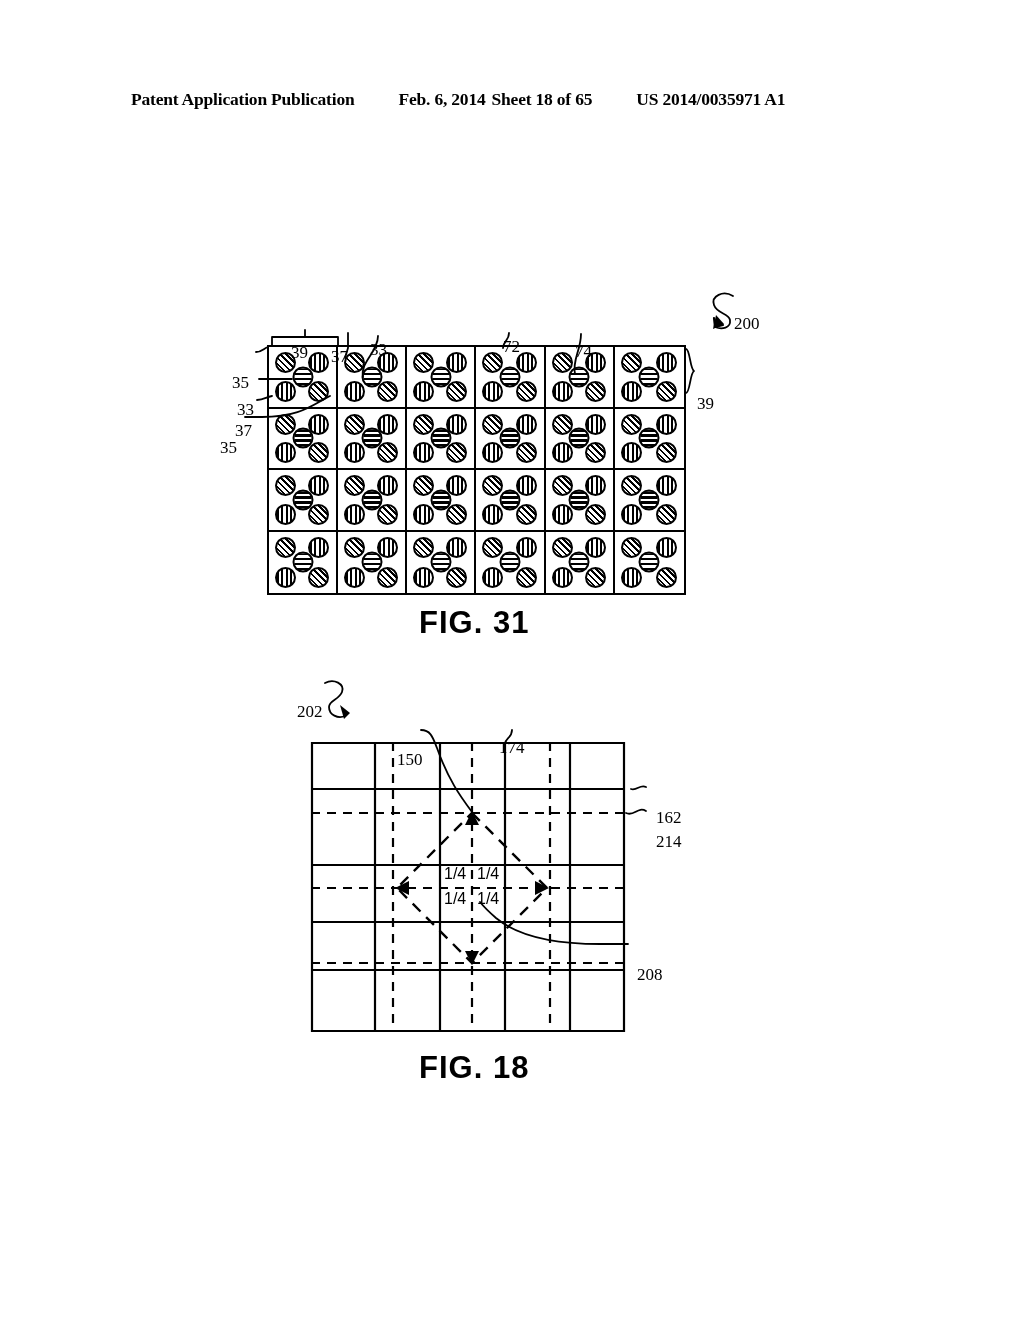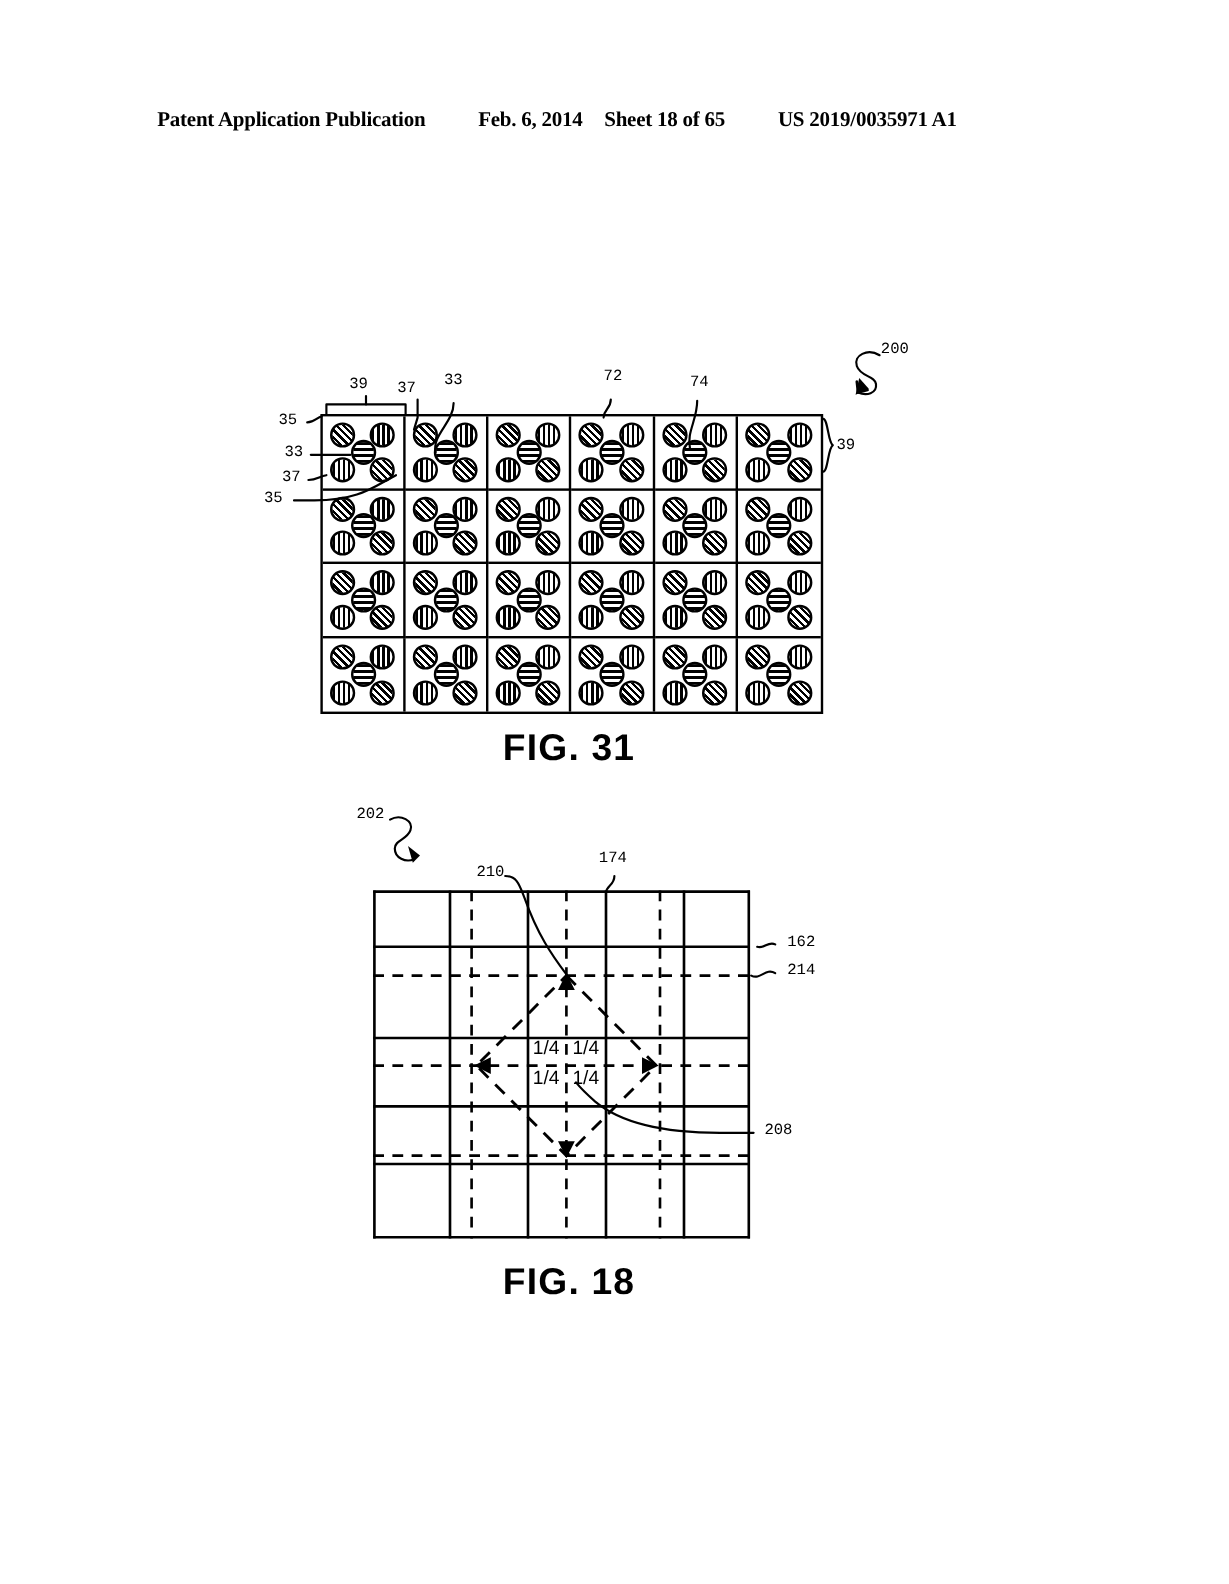--- a/index.html
+++ b/index.html
@@ -27,39 +27,40 @@
     display: flex;
     align-items: flex-end;
     font-family: "Liberation Serif", "DejaVu Serif", serif;
     font-weight: bold;
     font-size: 17.5px;
     letter-spacing: -0.2px;
     white-space: nowrap;
   }
   #page-header .hdr-pub   { }
   #page-header .hdr-date  { margin-left: 44px; }
-  #page-header .hdr-sheet { margin-left: 18px; }
+  #page-header .hdr-sheet { margin-left: 6px; }
   #page-header .hdr-pat   { margin-left: 44px; }
 
   
   .fig-caption {
     position: absolute;
     font-family: "Liberation Sans", "DejaVu Sans", sans-serif;
     font-weight: bold;
     font-size: 31px;
     letter-spacing: 1px;
     white-space: nowrap;
   }
   .ref-label {
     position: absolute;
-    font-family: Liberation Mono, monospace;
-    font-size: 13px;
+    font-family: Liberation Serif, serif;
+    font-size: 17px;
     font-weight: 400;
     white-space: nowrap;
     line-height: 1;
+    margin-top: 31px;
   }
   .frac-label {
     position: absolute;
     font-family: Liberation Sans, sans-serif;
     font-size: 16px;
     white-space: nowrap;
     line-height: 1;
   }
   svg.overlay {
     position: absolute;
@@ -136,21 +137,21 @@
   }
   #fig32 svg { display: block; overflow: visible; }
 </style>
 </head>
 <body>
 
 <div id="page-header">
   <span class="hdr-pub">Patent Application Publication</span>
   <span class="hdr-date">Feb. 6, 2014</span>
   <span class="hdr-sheet">Sheet 18 of 65</span>
-  <span class="hdr-pat">US 2019/0035971 A1</span>
+  <span class="hdr-pat">US 2014/0035971 A1</span>
 </div>
 
 <div id="fig31-grid">
     <div class="f31-cell">
       <div class="dot corner tl hatch-diag"></div>
       <div class="dot corner tr hatch-vert"></div>
       <div class="dot centre cc hatch-horz"></div>
       <div class="dot corner bl hatch-vert"></div>
       <div class="dot corner br hatch-diag"></div>
     </div>
@@ -422,21 +423,21 @@
     <path d="M 646 787 C 640 784, 637 791, 631 789"></path>
 
     <path d="M 646 811 C 638 806, 634 817, 626 813"></path>
 
     <path d="M 628 944 L 600 944 C 560 944, 520 938, 496 918 C 488 911, 484 907, 480 902"></path>
   </g>
   <polygon points="344,719 340,705 350,713" fill="#000" stroke="none"></polygon>
 </svg>
 
 <div class="ref-label" style="left:297px; top:672px;">202</div>
-<div class="ref-label" style="left:397px; top:720px;">210</div>
+<div class="ref-label" style="left:397px; top:720px;">150</div>
 <div class="ref-label" style="left:499px; top:708px;">174</div>
 <div class="ref-label" style="left:656px; top:778px;">162</div>
 <div class="ref-label" style="left:656px; top:802px;">214</div>
 <div class="ref-label" style="left:637px; top:935px;">208</div>
 
 <div class="frac-label" style="left:444px; top:866px;">1/4</div>
 <div class="frac-label" style="left:477px; top:866px;">1/4</div>
 <div class="frac-label" style="left:444px; top:891px;">1/4</div>
 <div class="frac-label" style="left:477px; top:891px;">1/4</div>
 

